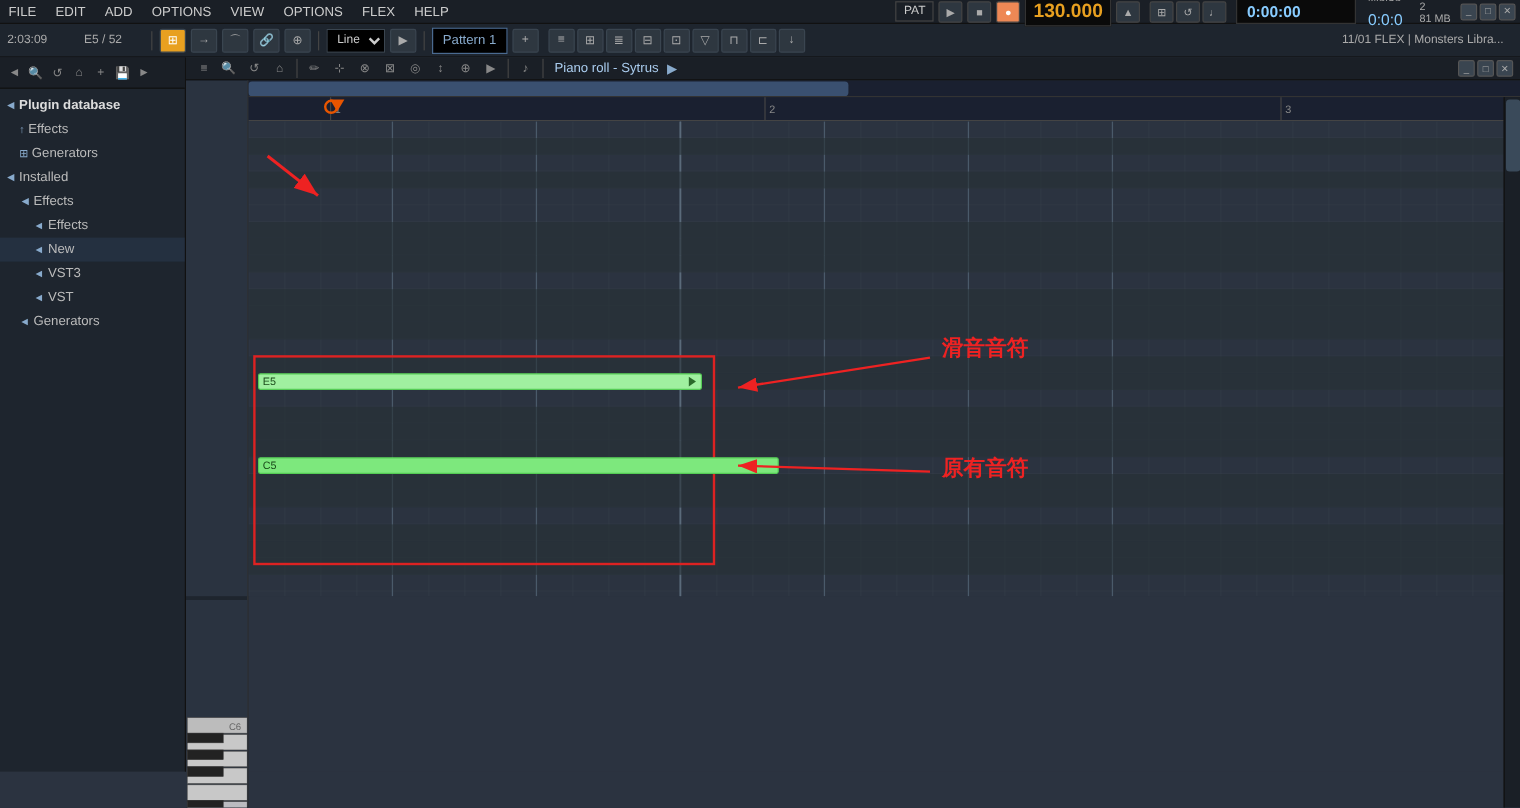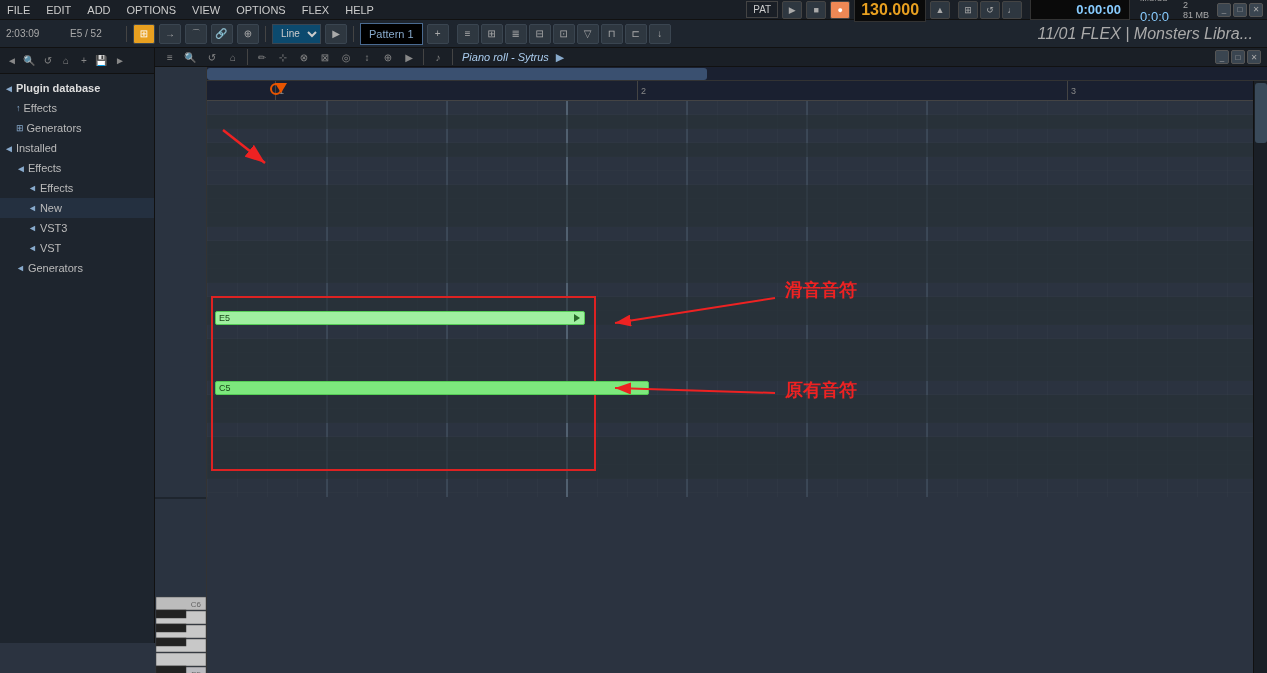--- a/index.html
+++ b/index.html
@@ -43,21 +43,21 @@
       text-align: right;
     }
     .time-display {
       background: #0a0a0a;
       border: 1px solid #333;
       color: #88ccff;
       font-size: 13px;
       font-weight: bold;
       padding: 2px 8px;
       min-width: 100px;
-      text-align: right;
+      text-align: left;
     }
     .pat-label {
       background: #1a1f26;
       border: 1px solid #444;
       color: #ccc;
       padding: 2px 6px;
       font-size: 10px;
     }
 
     
@@ -75,21 +75,21 @@
       background: #2e3740;
       border: 1px solid #3a4550;
       border-radius: 2px;
       display: flex; align-items: center; justify-content: center;
       cursor: pointer;
       color: #aaa;
       font-size: 10px;
     }
     .tb-btn.highlight { background: #e8a020; color: #fff; }
     .tb-select {
-      background: #0c4a6e;
+      background: #000000;
       border: 1px solid #3a4550;
       color: #ccc;
       padding: 2px 4px;
       font-size: 10px;
       height: 20px;
     }
     .pattern-btn {
       background: #000000;
       border: 1px solid #4a6a90;
       color: #88aacc;
@@ -167,21 +167,20 @@
       width: 18px; height: 18px;
       display: flex; align-items: center; justify-content: center;
       cursor: pointer;
       color: #888;
       font-size: 10px;
     }
     .pr-title {
       color: #aaccee;
       font-size: 11px;
       margin-left: 4px;
-      font-style: italic;
     }
     .pr-sep { width: 1px; height: 16px; background: #444; margin: 0 2px; }
 
     
     .piano-roll-main {
       flex: 1;
       display: flex;
       position: relative;
     }
 
@@ -259,23 +258,22 @@
       width: 12px;
       height: 60px;
       background: #3a4a5a;
       border-radius: 3px;
       margin: 2px auto;
     }
 
     .top-right-info {
       margin-left: auto;
       color: #aaa;
-      font-size: 16px;
+      font-size: 10px;
       padding-right: 8px;
-      font-style: italic;
     }
 
     .window-controls {
       display: flex;
       gap: 2px;
     }
     .wc-btn {
       width: 14px; height: 14px;
       background: #3a4550;
       border: 1px solid #555;

